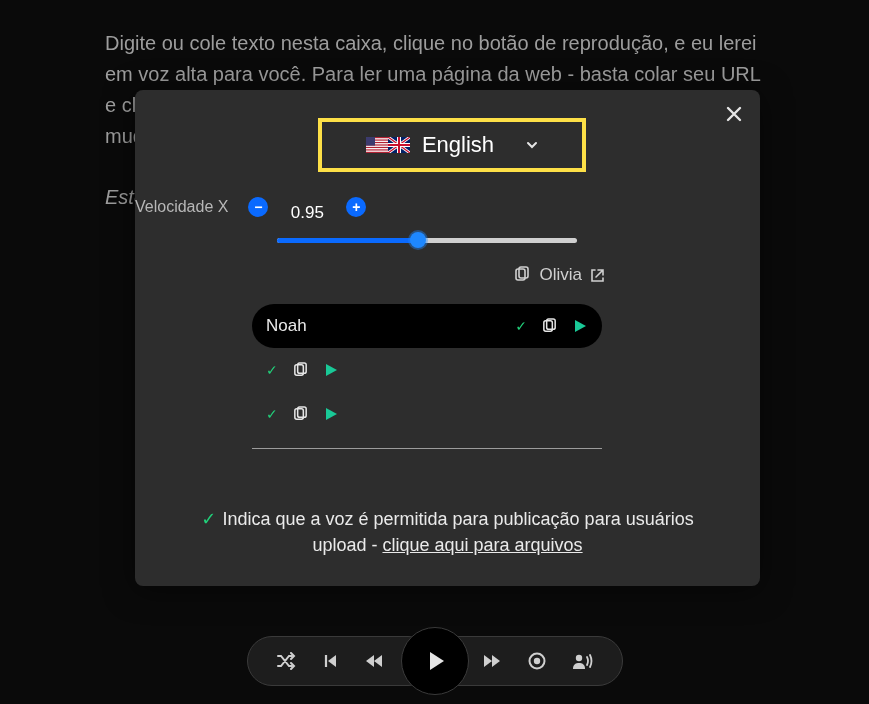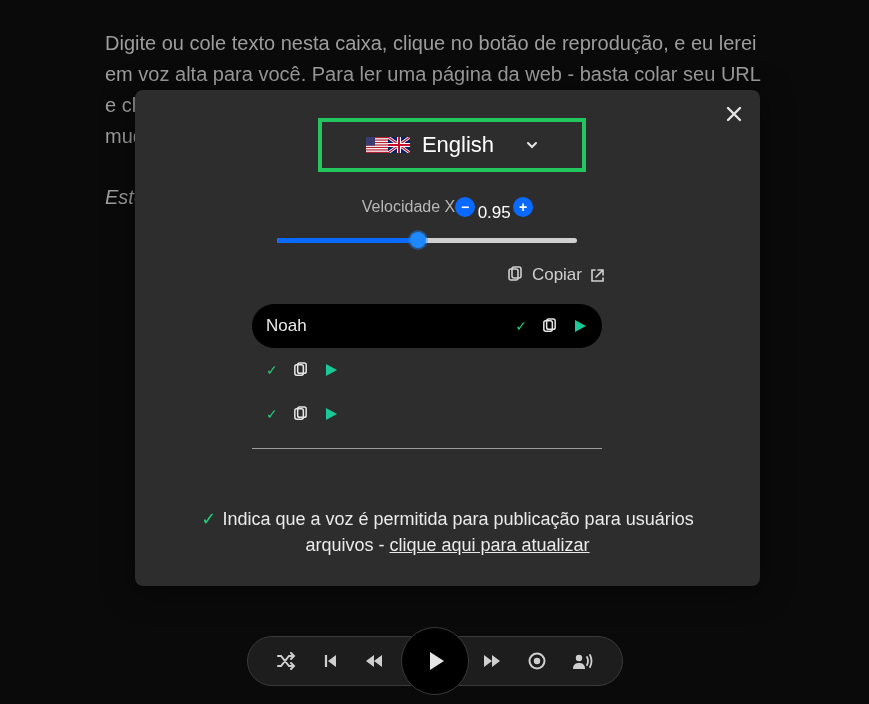--- a/index.html
+++ b/index.html
@@ -1,26 +1,26 @@
 <!DOCTYPE html>
 <html><head>
 <meta charset="utf-8">
 <style>
   html,body{margin:0;padding:0;background:#0a0a0a;color:#d9d9d9;font-family:"Segoe UI",Arial,sans-serif;font-size:18px;-webkit-font-smoothing:antialiased;}
   .stage{position:relative;width:869px;height:704px;overflow:hidden;background:#0a0a0a;}
   .back-text{position:absolute;left:105px;top:28px;right:100px;line-height:1.55;color:#9d9d9d;font-size:20px;}
   .back-text .p2{font-style:italic;margin-top:30px;}
   .modal{position:absolute;left:135px;top:90px;width:625px;height:496px;background:#2d2d2d;border-radius:8px;box-shadow:0 4px 30px rgba(0,0,0,0.5);}
   .close{position:absolute;right:16px;top:14px;color:#e5e5e5;cursor:pointer;}
-  .lang-box{position:absolute;left:183px;top:28px;width:260px;height:46px;border:4px solid #22c55e;display:flex;align-items:center;justify-content:center;gap:6px;}
+  .lang-box{position:absolute;left:183px;top:28px;width:260px;height:46px;border:4px solid #fde047;display:flex;align-items:center;justify-content:center;gap:6px;}
   .flags{display:flex;gap:0;}
   .flag{width:22px;height:16px;display:block;}
   .lang-label{color:#fff;font-size:22px;margin-left:6px;}
   .chev{margin-left:26px;color:#e5e5e5;}
-  .speed-row{position:absolute;left:0;top:100px;width:100%;display:flex;align-items:center;justify-content:center;color:#cfcfcf;font-size:16px;}
+  .speed-row{position:absolute;left:0;top:100px;width:100%;display:flex;align-items:center;gap:20px;color:#cfcfcf;font-size:16px;}
   .speed-label{color:#b7b7b7;}
   .circ-btn{width:20px;height:20px;border-radius:50%;background:#0a6aff;color:#fff;display:flex;align-items:center;justify-content:center;font-size:14px;font-weight:bold;cursor:pointer;line-height:1;}
   .speed-val{color:#fff;font-size:17px;min-width:38px;text-align:center;margin-top:13px;}
   .slider-wrap{position:absolute;left:142px;top:140px;width:300px;height:20px;}
   .slider-track{position:absolute;left:0;top:8px;right:0;height:5px;background:#d0d0d0;border-radius:3px;}
   .slider-fill{position:absolute;left:0;top:8px;height:5px;background:#0a6aff;border-radius:3px;}
   .slider-thumb{position:absolute;top:2px;width:16px;height:16px;border-radius:50%;background:#1e88ff;box-shadow:0 0 0 2px rgba(30,136,255,.4);transform:translateX(-50%);}
   .copy-row{position:absolute;right:155px;top:175px;display:flex;align-items:center;gap:8px;color:#cfcfcf;font-size:17px;}
   .voices{position:absolute;left:117px;top:214px;width:350px;border-bottom:1px solid #9c9c9c;padding-bottom:12px;}
   .voice{display:flex;align-items:center;height:44px;padding:0 14px;border-radius:22px;gap:14px;}
@@ -107,21 +107,21 @@
     <div class="slider-thumb" id="slider-thumb" style="left: 47%;"></div>
   </div>
 
   <div class="copy-row">
     <span class="ic">
       <svg width="18" height="18" viewBox="0 0 18 18">
             <rect x="3" y="3" width="9" height="11" rx="2" fill="none" stroke="currentColor" stroke-width="1.6"></rect>
             <rect x="6" y="1" width="9" height="11" rx="2" fill="none" stroke="currentColor" stroke-width="1.6"></rect>
           </svg>
     </span>
-    <span>Copiar</span>
+    <span>Olivia</span>
     <span class="ic">
       <svg width="15" height="15" viewBox="0 0 15 15">
             <path d="M5 2 H2 V13 H13 V10 M8 2 H13 V7 M13 2 L6 9" fill="none" stroke="currentColor" stroke-width="1.6" stroke-linecap="round"></path>
           </svg>
     </span>
   </div>
 
   <div class="voices" id="voices">
         <div class="voice selected">
           <span class="voice-name">Noah</span>
@@ -163,21 +163,21 @@
           <span class="play-sm">
             <svg width="16" height="16" viewBox="0 0 16 16">
               <path d="M3 2 L14 8 L3 14 Z" fill="currentColor"></path>
             </svg>
           </span>
         </div>
       </div>
 
   <div class="footer-note">
     <span class="chk2">✓</span><span>Indica que a voz é permitida para publicação para usuários</span><br>
-    <span>arquivos - </span><span class="upgrade">clique aqui para atualizar</span>
+    <span>upload - </span><span class="upgrade">clique aqui para arquivos</span>
   </div>
 
 </div>
 
 <div class="player">
   <div class="pill left">
     <span class="ic">
       <svg width="20" height="18" viewBox="0 0 20 18">
             <path d="M2 4 H5 L13 14 H16 M2 14 H5 L13 4 H16" fill="none" stroke="currentColor" stroke-width="2" stroke-linecap="round"></path>
             <path d="M15 1 L18 4 L15 7 M15 11 L18 14 L15 17" fill="none" stroke="currentColor" stroke-width="2" stroke-linecap="round"></path>

